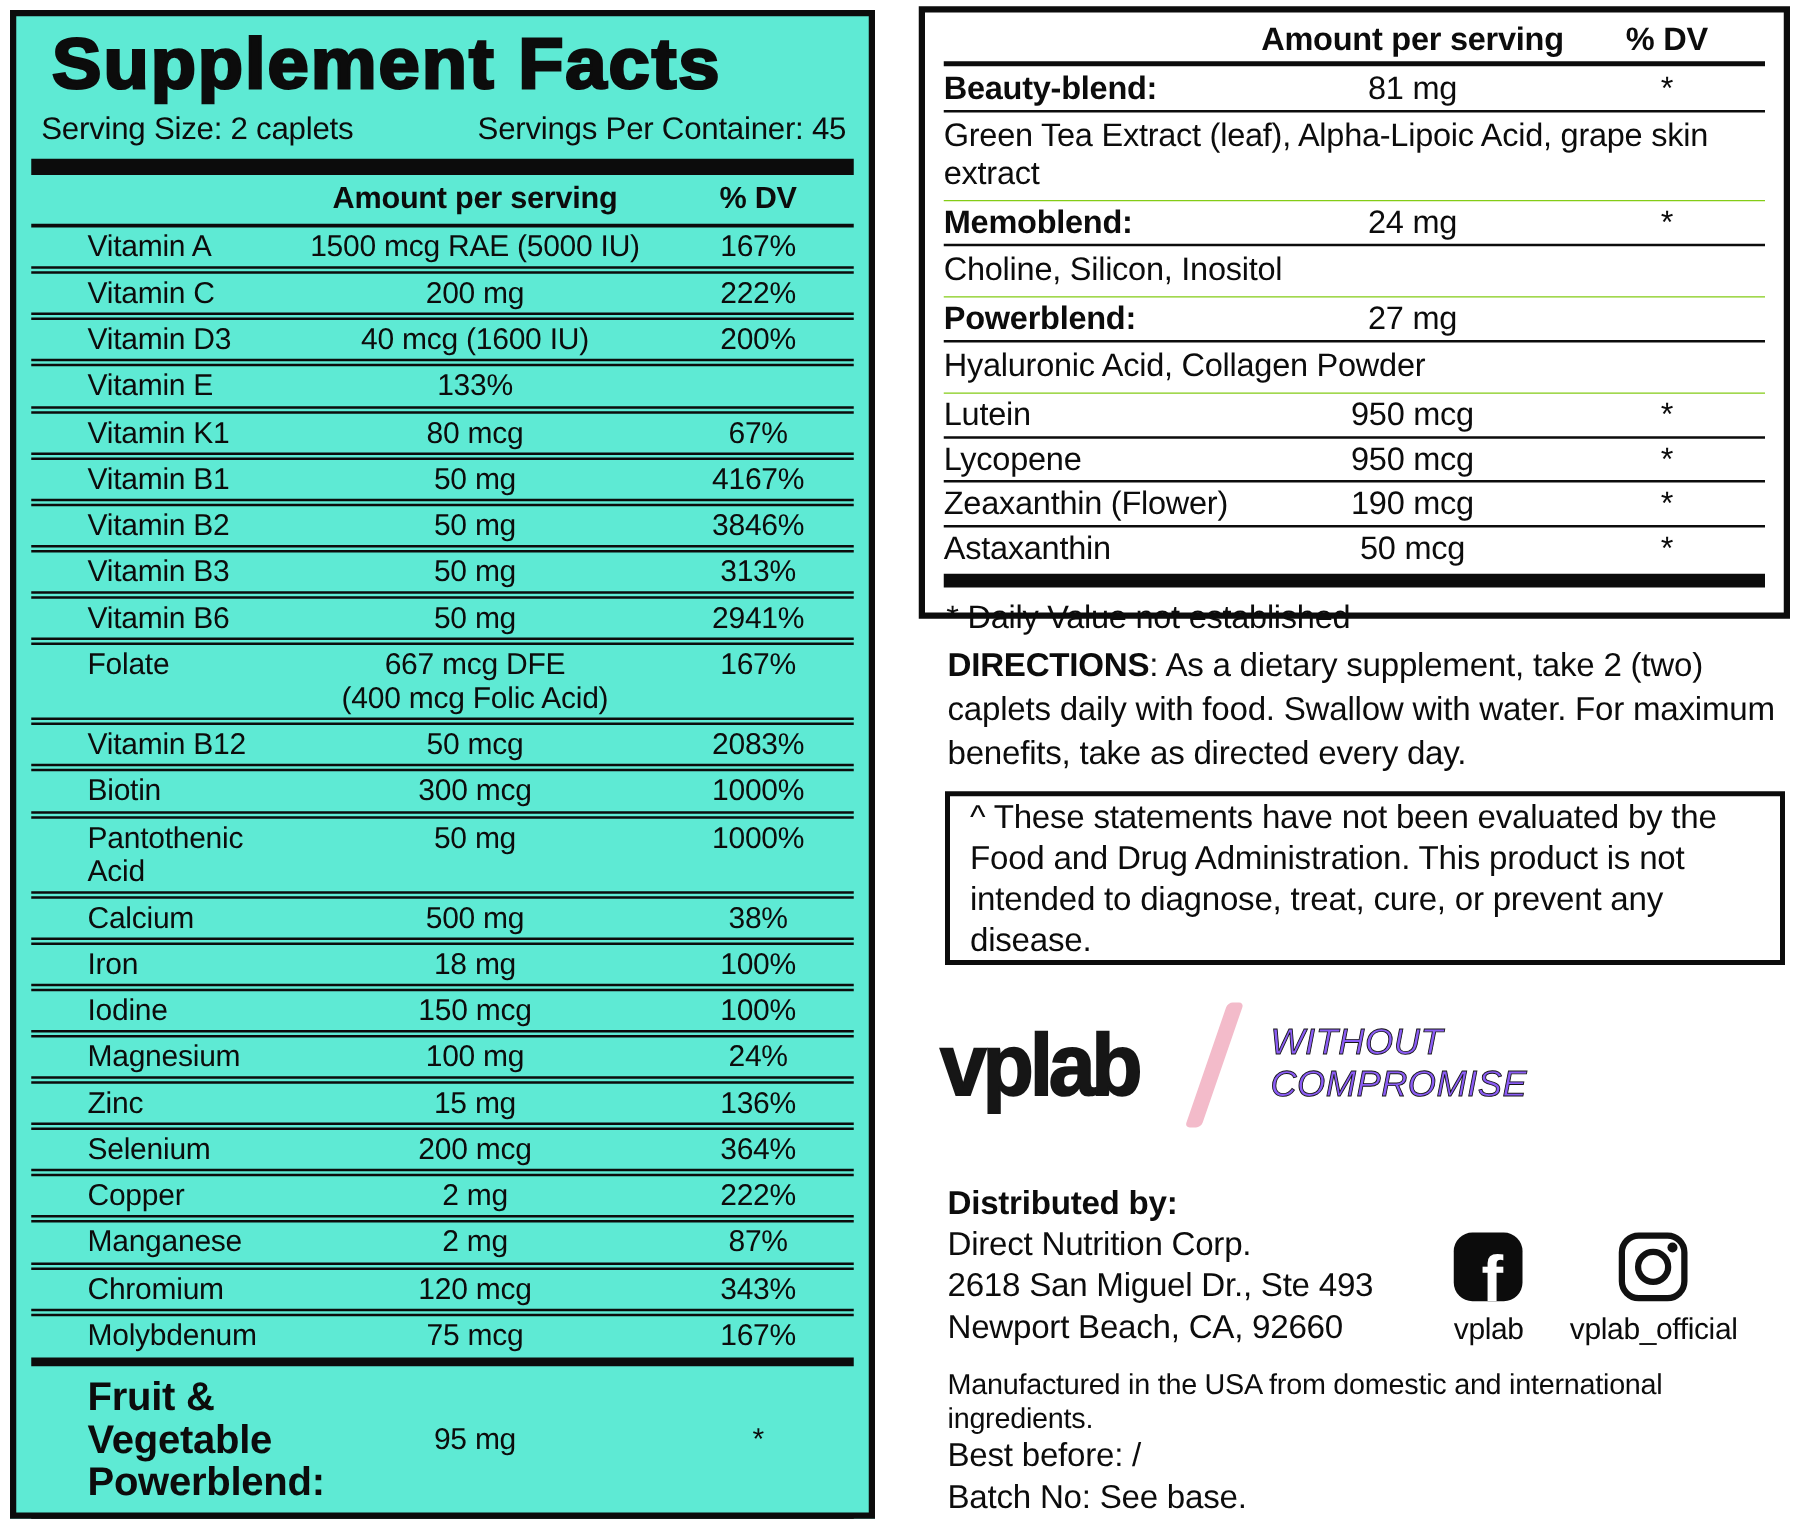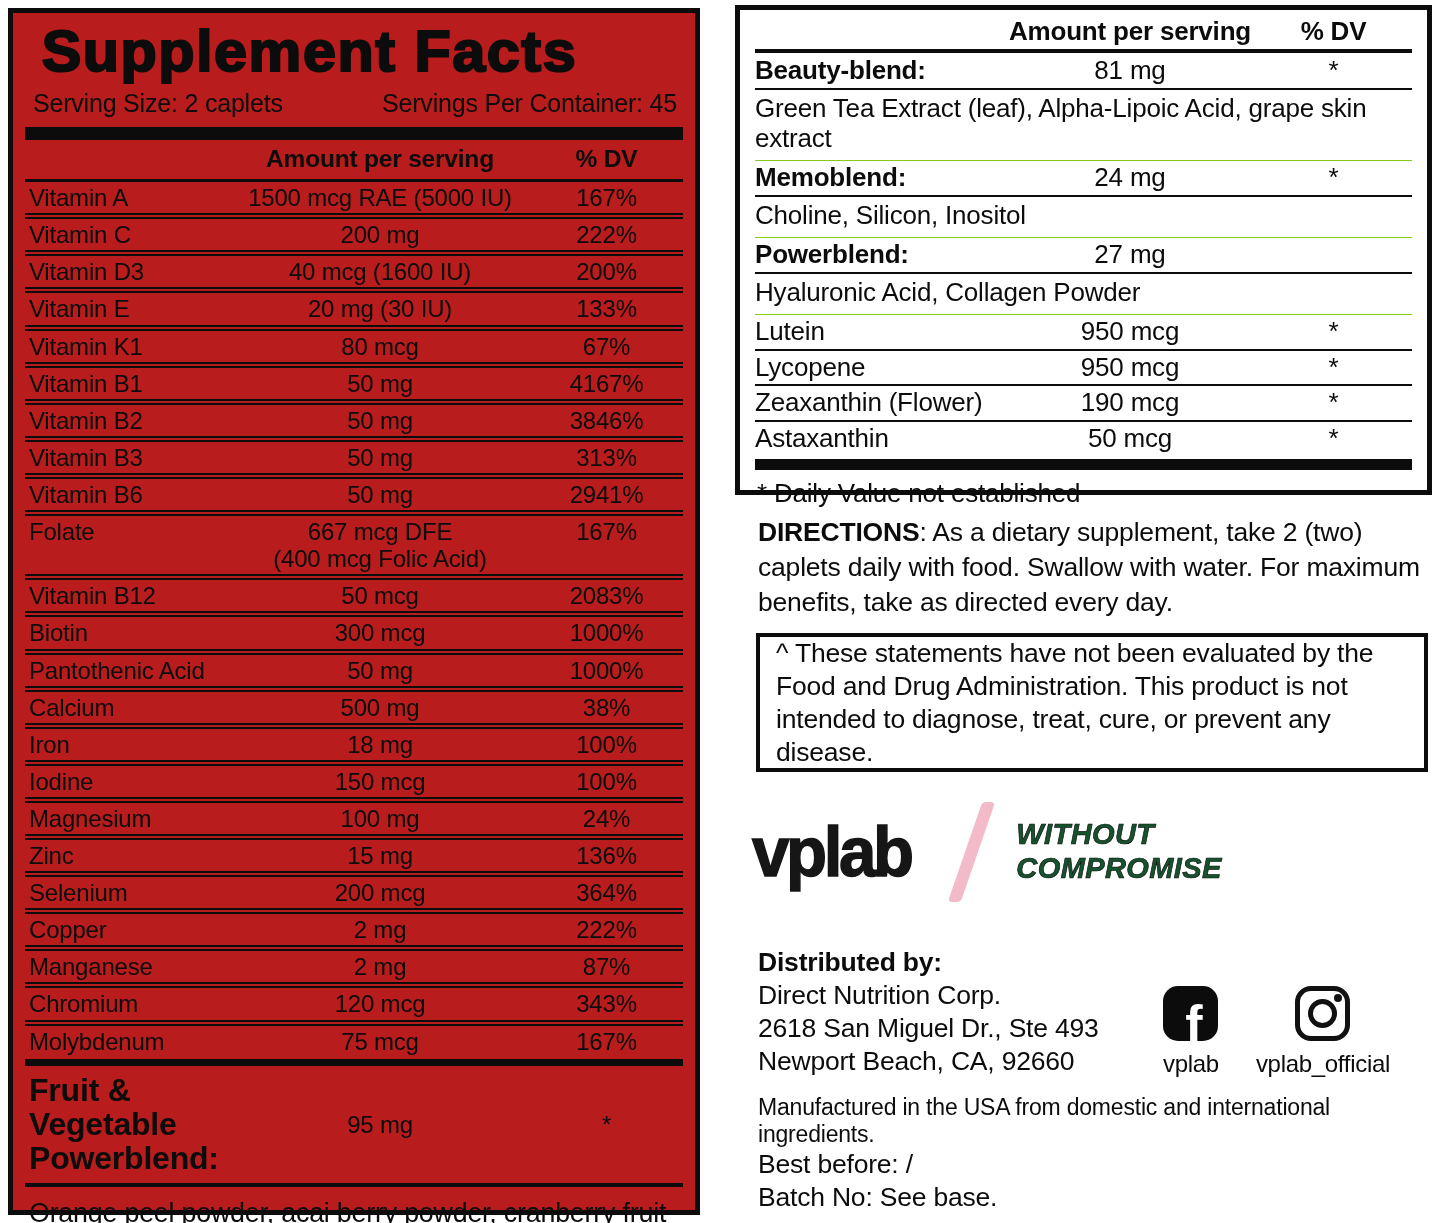--- a/index.html
+++ b/index.html
@@ -9,21 +9,21 @@
     color:#0c0c0c;
     width:1445px; height:1223px;
     position:relative; overflow:hidden;
     letter-spacing:-0.2px;
   }
   .canvas { position:absolute; inset:0; }
 
   
   .panel-left {
     position:absolute; left:8px; top:8px; width:692px; height:1207px;
-    border:5px solid #0c0c0c; background:#b91c1c; padding:0 12px;
+    border:5px solid #0c0c0c; background:#5eead4; padding:0 12px;
   }
   .sf-title {
     font-size:57px; font-weight:bold; line-height:1.13;
     letter-spacing:1.5px; white-space:nowrap;
     -webkit-text-stroke:2.2px #0c0c0c;
     padding:6px 0 0 16px;
     transform:scaleX(1.04); transform-origin:left center;
   }
   .serving-row {
     display:flex; justify-content:space-between;
@@ -33,21 +33,21 @@
   .bar-xl { height:13px; }
   .bar-md { height:7px; margin-top:2px; }
   .bar-sm { height:4px; }
   .bar-foot { height:11px; margin-top:3px; }
 
   .lrow {
     display:grid; grid-template-columns:205px 300px 1fr;
     font-size:24px; line-height:1.13; padding:2px 0;
     align-items:flex-start;
   }
-  .lrow .c-name { text-align:left; padding-left:4px; }
+  .lrow .c-name { text-align:left; padding-left:4px;margin-left:41px; }
   .lrow .c-amt  { text-align:center; }
   .lrow .c-dv   { text-align:center; }
   .lhead { font-weight:bold; font-size:24.5px; border-bottom:3px solid #0c0c0c; padding:5px 0 6px; }
   #leftBody .lrow + .lrow { border-top:6px double #0c0c0c; }
 
   .blend-row { padding:7px 0 8px; align-items:center; }
   .blend-row .c-name { font-weight:bold; font-size:32px; line-height:1.07; }
   .ingredients {
     font-size:26.8px; line-height:1.27; padding:9px 4px 0 4px;
   }
@@ -93,22 +93,22 @@
     font-size:70px; font-weight:bold; color:#161616;
     letter-spacing:-3.5px; line-height:1;
     -webkit-text-stroke:1.5px #161616;
     transform:scaleX(0.96); transform-origin:left center;
   }
   .logo-slash {
     width:13px; height:100px; margin:0 38px 0 48px;
     transform:skewX(-19deg); border-radius:4px;
   }
   .tagline {
-    font-size:29px; font-weight:bold; font-style:italic;
-    line-height:1.16; letter-spacing:0.4px; color:#14532d;
+    font-size:29px; font-weight:normal; font-style:italic;
+    line-height:1.16; letter-spacing:0.4px; color:#8b5cf6;
     -webkit-text-stroke:0.7px #131313; text-transform:uppercase;
   }
 
   
   .dist {
     position:absolute; left:758px; top:946px; width:420px;
     font-size:26.5px; line-height:1.24;
   }
   .dist .label { font-weight:bold; }
   .social { position:absolute; left:1163px; top:986px; display:flex; gap:37px; }
@@ -168,21 +168,20 @@
           <div class="c-amt">200 mg</div>
           <div class="c-dv">222%</div>
         </div>
         <div class="lrow">
           <div class="c-name">Vitamin D3</div>
           <div class="c-amt">40 mcg (1600 IU)</div>
           <div class="c-dv">200%</div>
         </div>
         <div class="lrow">
           <div class="c-name">Vitamin E</div>
-          <div class="c-amt">20 mg (30 IU)</div>
           <div class="c-dv">133%</div>
         </div>
         <div class="lrow">
           <div class="c-name">Vitamin K1</div>
           <div class="c-amt">80 mcg</div>
           <div class="c-dv">67%</div>
         </div>
         <div class="lrow">
           <div class="c-name">Vitamin B1</div>
           <div class="c-amt">50 mg</div>

